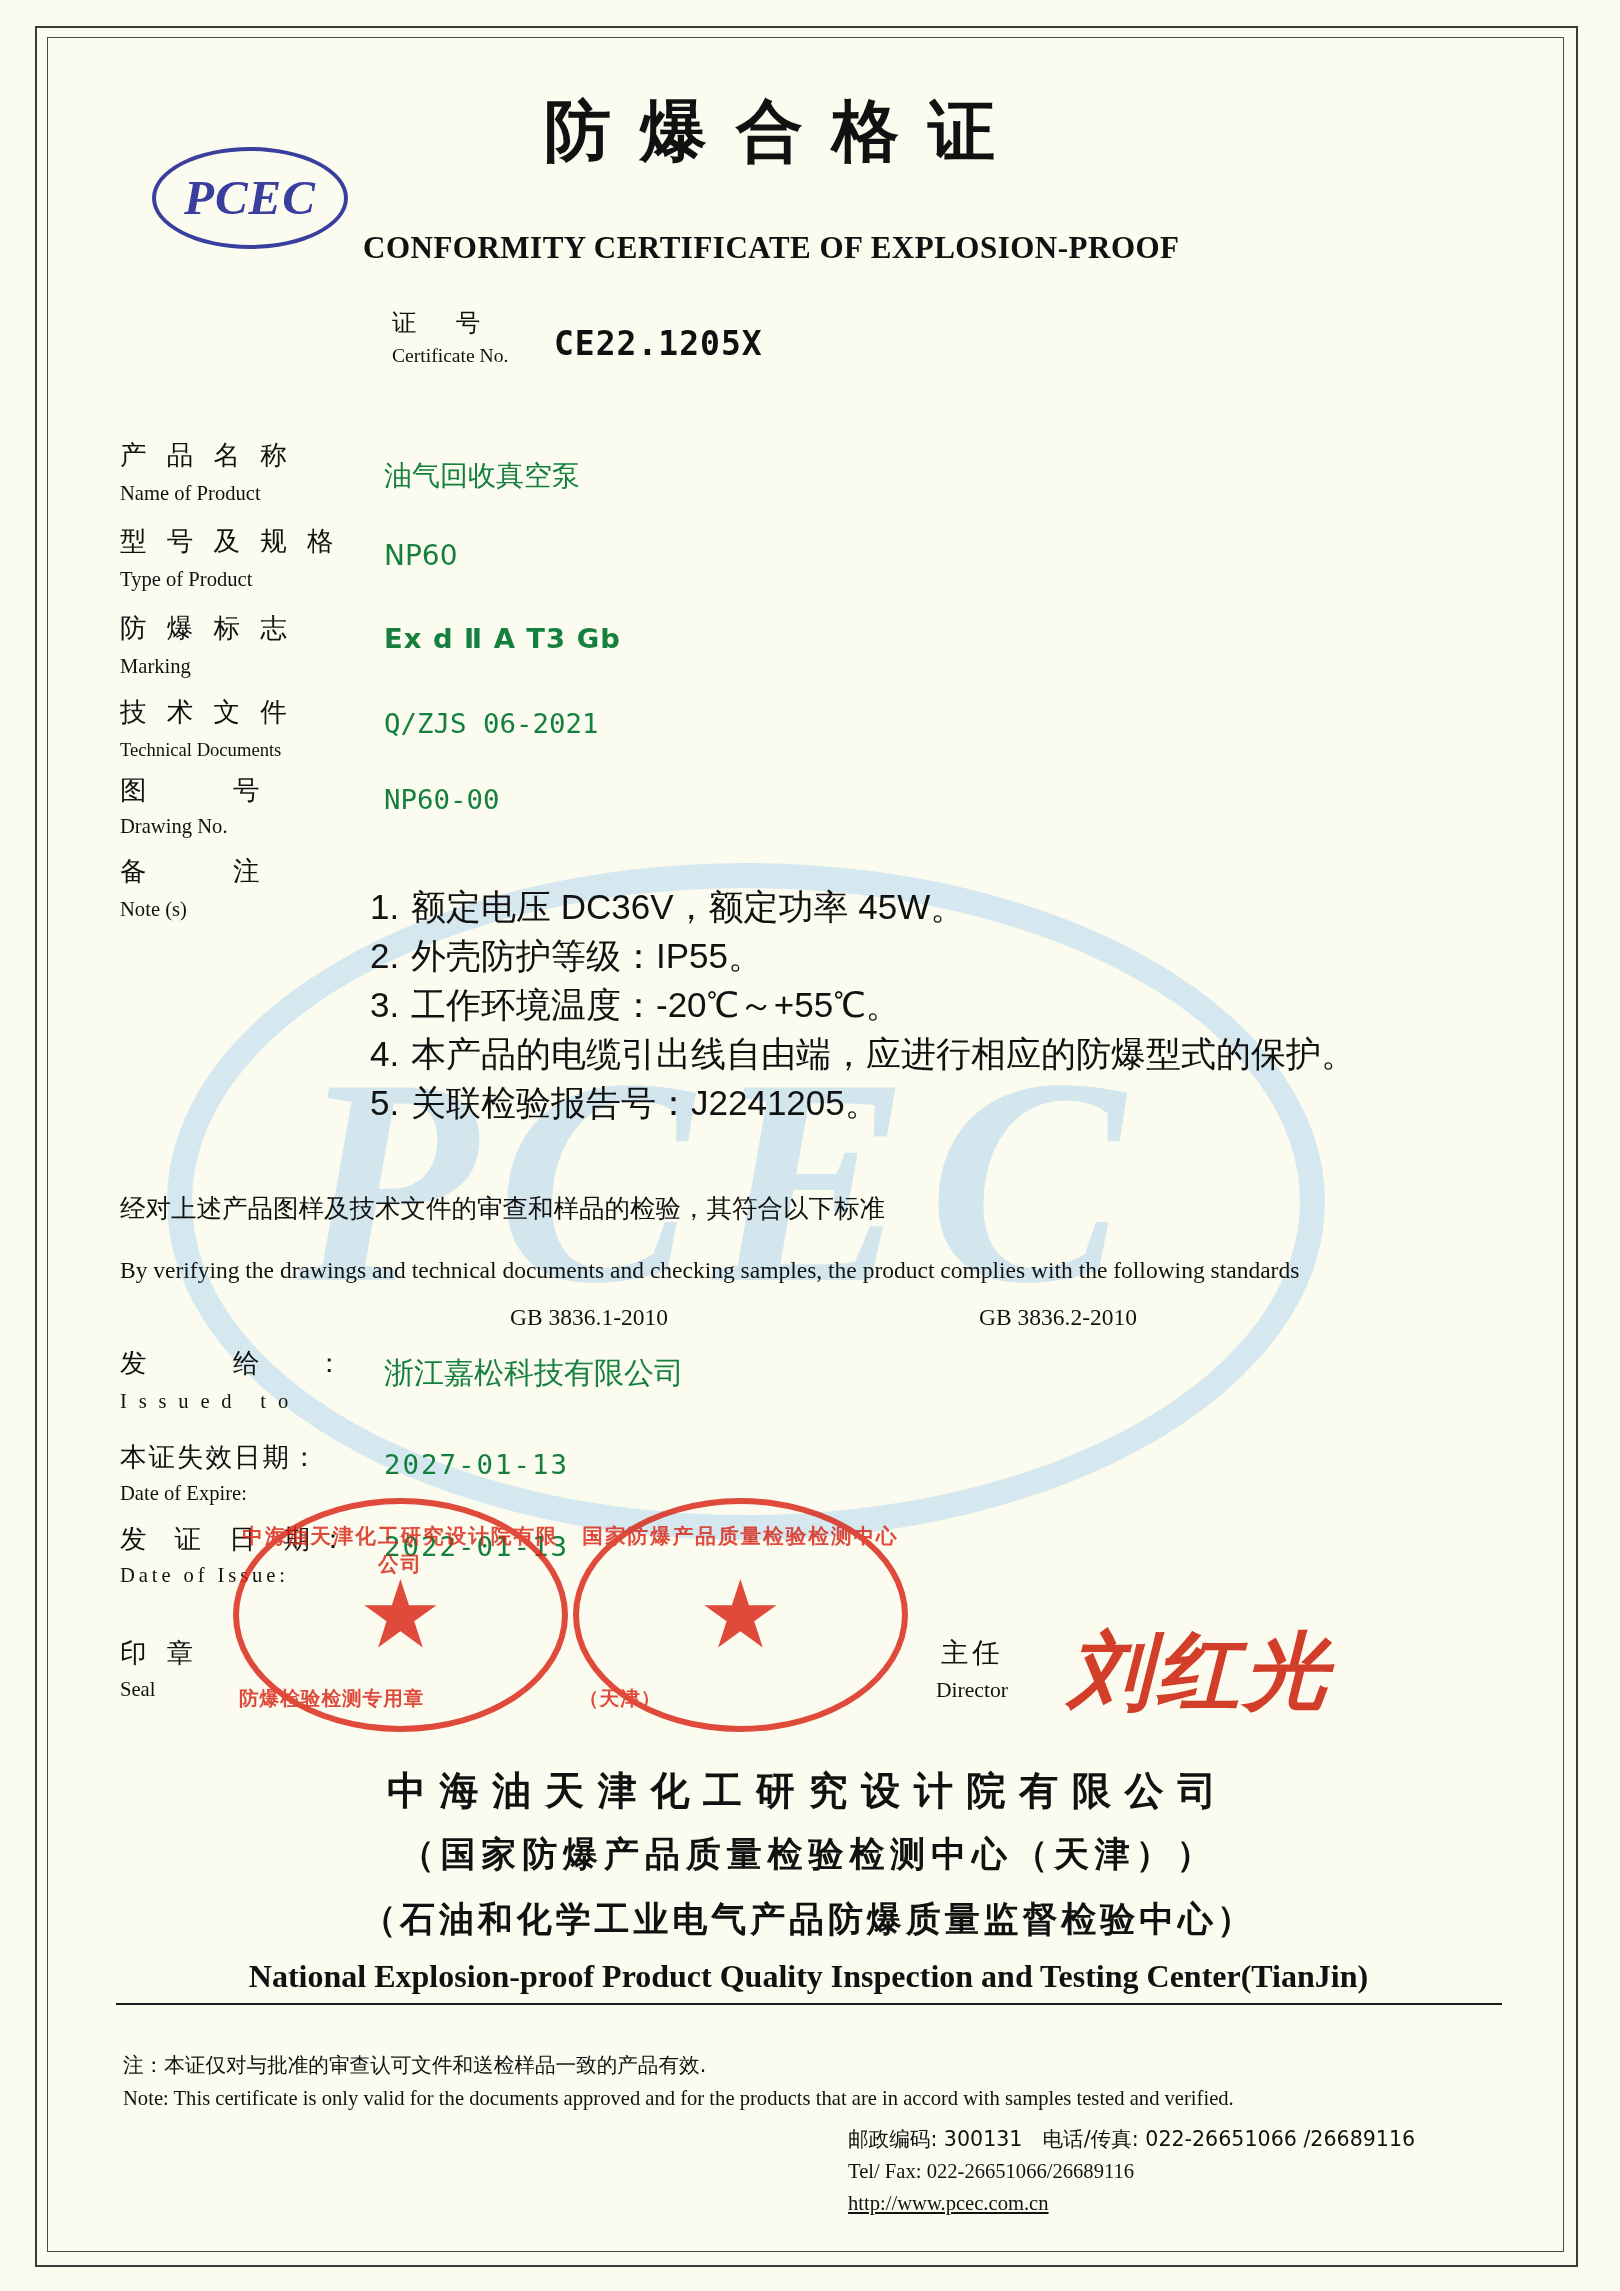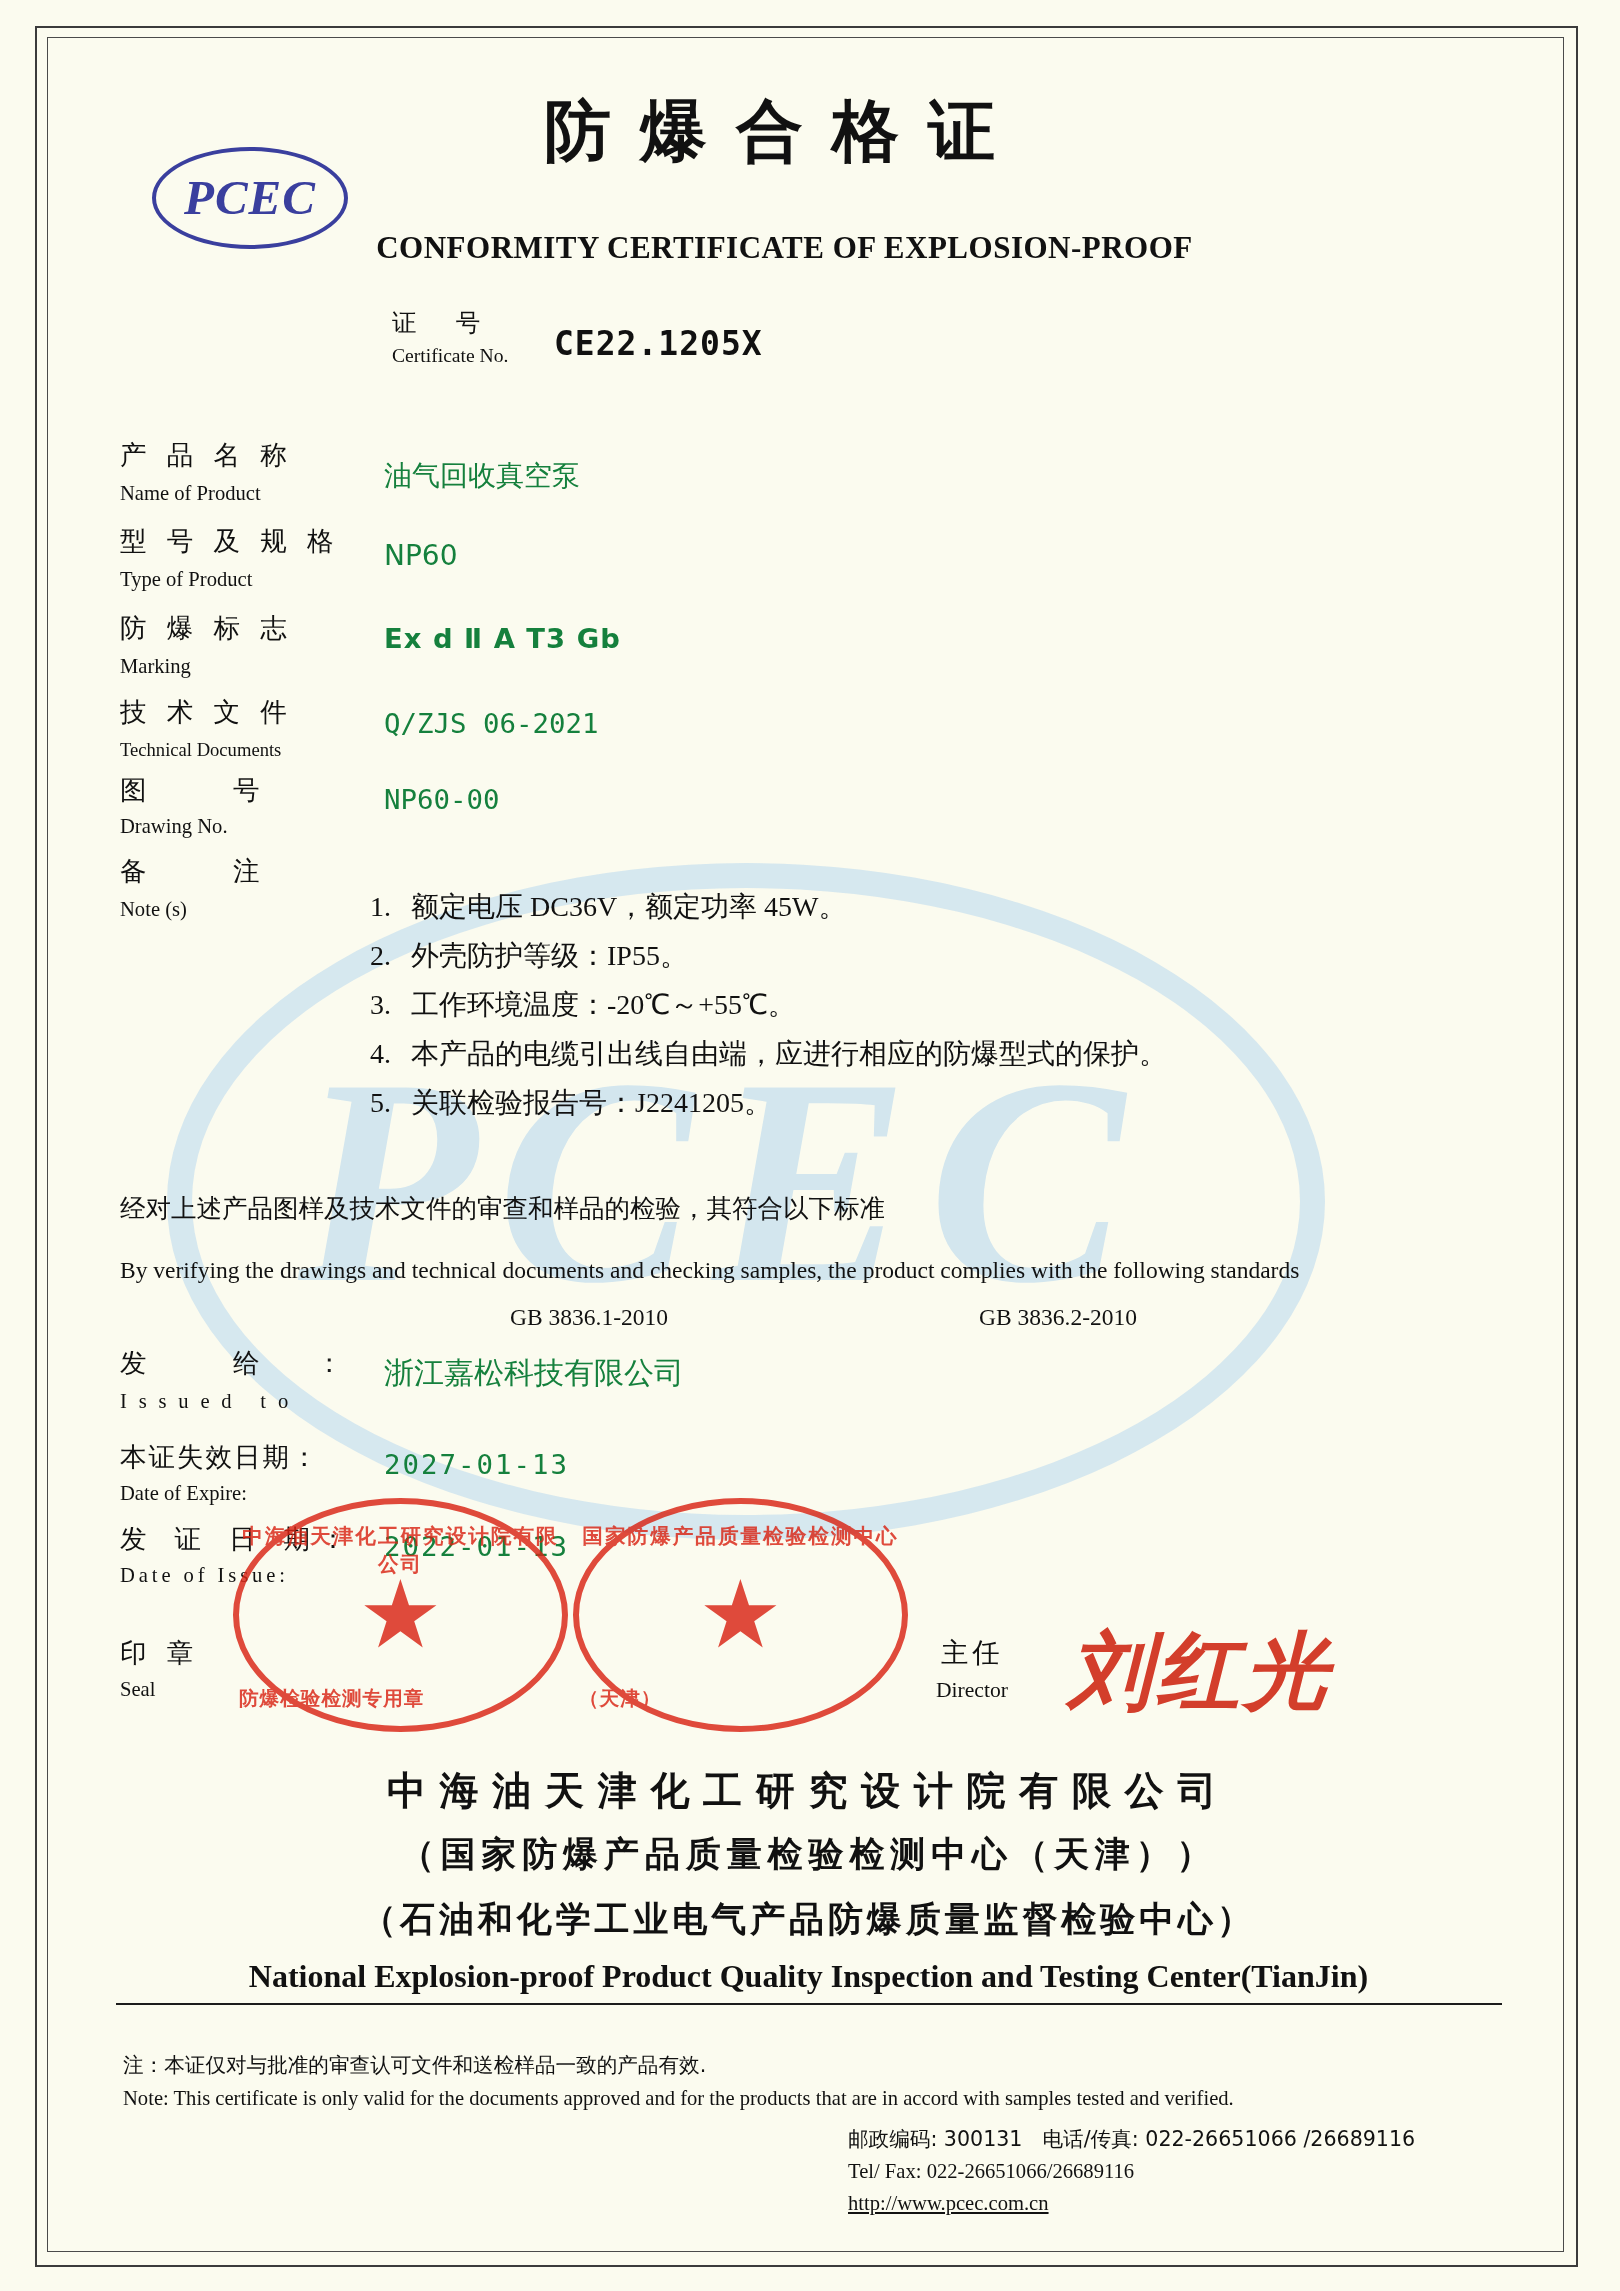--- a/index.html
+++ b/index.html
@@ -123,21 +123,20 @@
     font-weight: bold;
     letter-spacing: 29px;
     color: #111;
     text-align: center;
   }
   .title-en {
     position: absolute;
     top: 230px;
     left: 363px;
     width: 843px;
-    text-align: center;
     font-family: "Liberation Serif", serif;
     font-size: 31px;
     font-weight: bold;
     color: #111;
     letter-spacing: 0.5px;
   }
 
   .certno-label-cn {
     position: absolute;
     top: 306px;
@@ -227,22 +226,22 @@
   .r6-en { top: 898px; }
 
   
   .notes {
     position: absolute;
     top: 882px;
     left: 370px;
     width: 1059px;
   }
   .note-item {
-    font-family: Liberation Serif, serif;
-    font-size: 28px;
+    font-family: Liberation Sans, sans-serif;
+    font-size: 35px;
     color: #111;
     line-height: 49px;
     white-space: nowrap;
   }
   .note-num {
     display: inline-block;
     width: 41px;
   }
 
   

